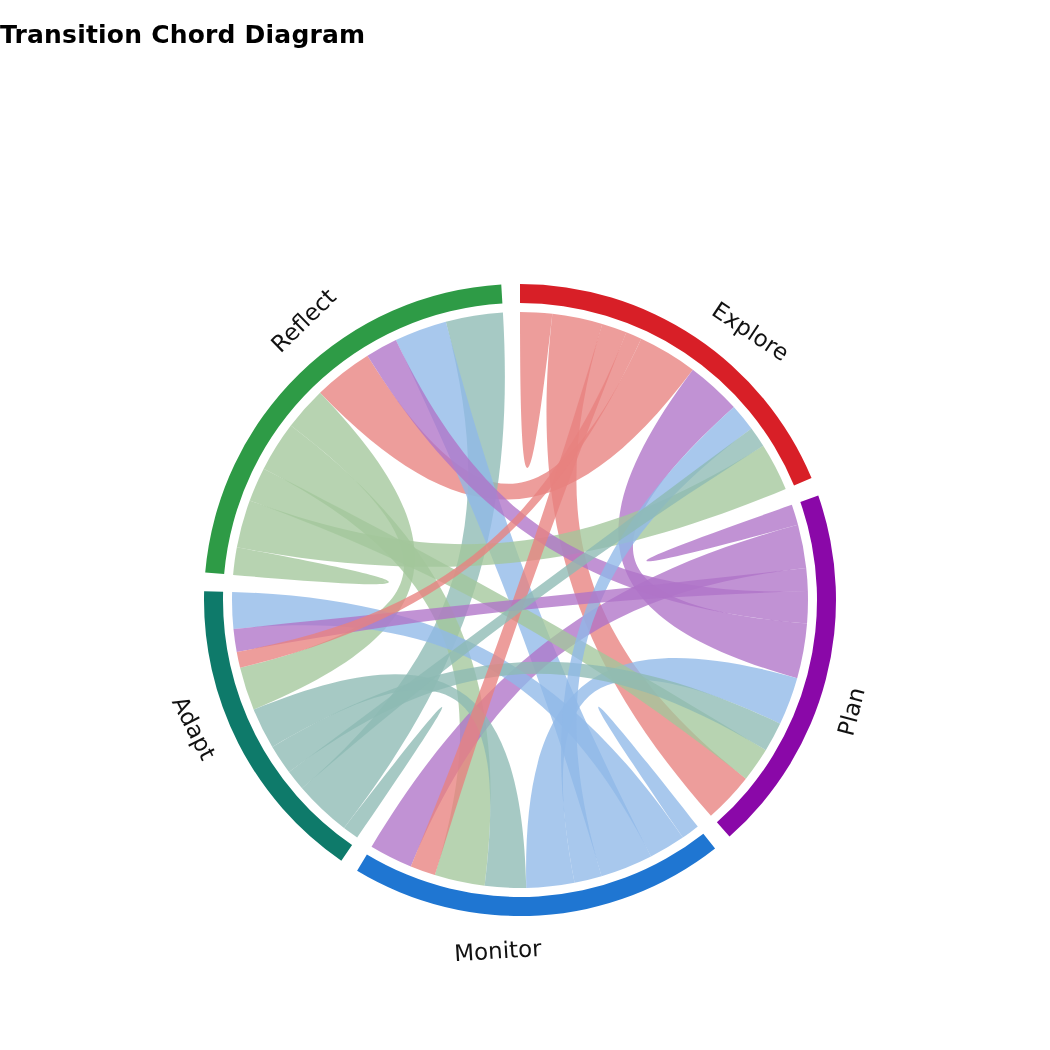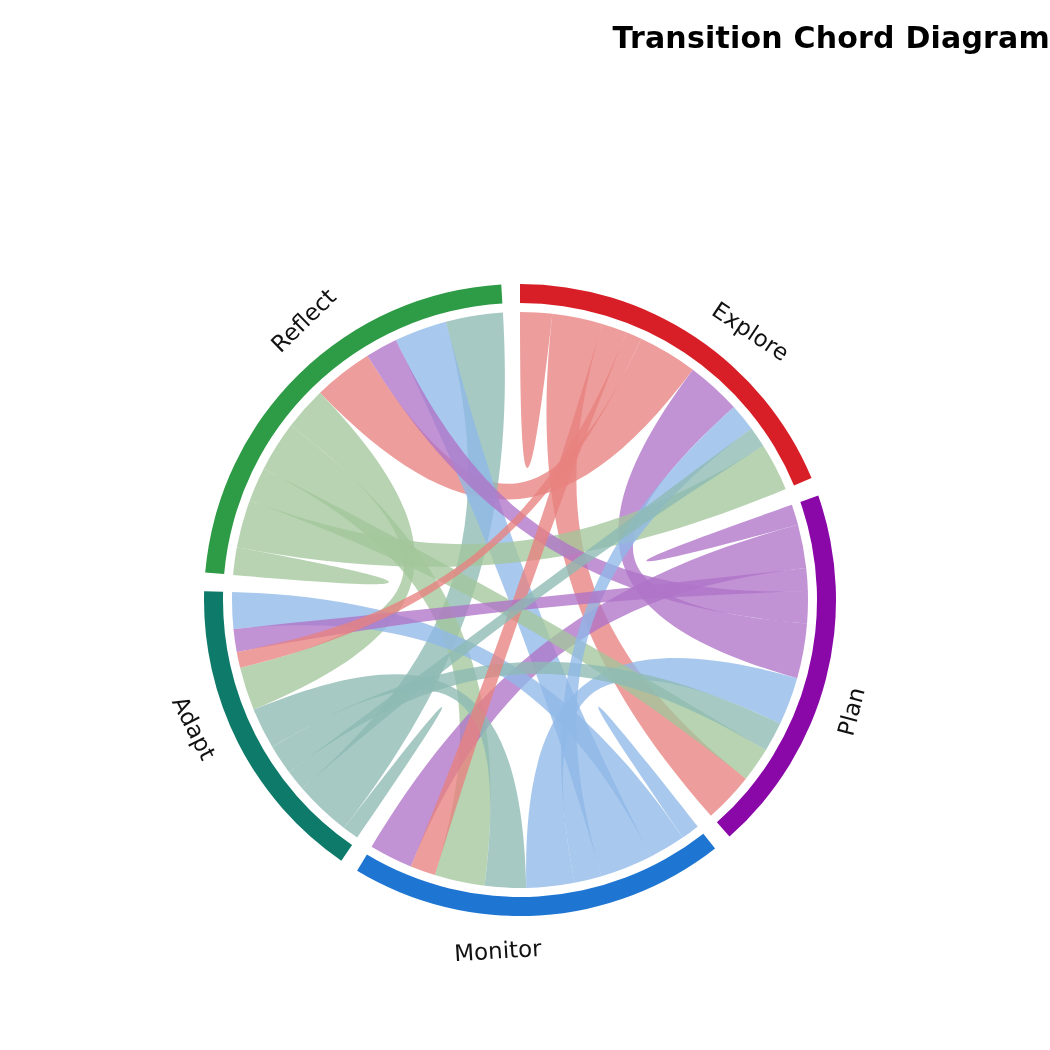--- a/index.html
+++ b/index.html
@@ -17,22 +17,22 @@
     position: relative;
     width: 1050px;
     height: 1050px;
     background: #ffffff;
   }
   #chart-title {
     position: absolute;
     top: 20px;
     left: 0;
     width: 1050px;
-    text-align: right;
-    font-size: 30px;
+    text-align: left;
+    font-size: 25px;
     font-weight: bold;
     color: #000000;
     letter-spacing: 0.2px;
     font-family: "DejaVu Sans", "Liberation Sans", sans-serif;
   }
   #chord-svg {
     position: absolute;
     top: 0;
     left: 0;
   }

